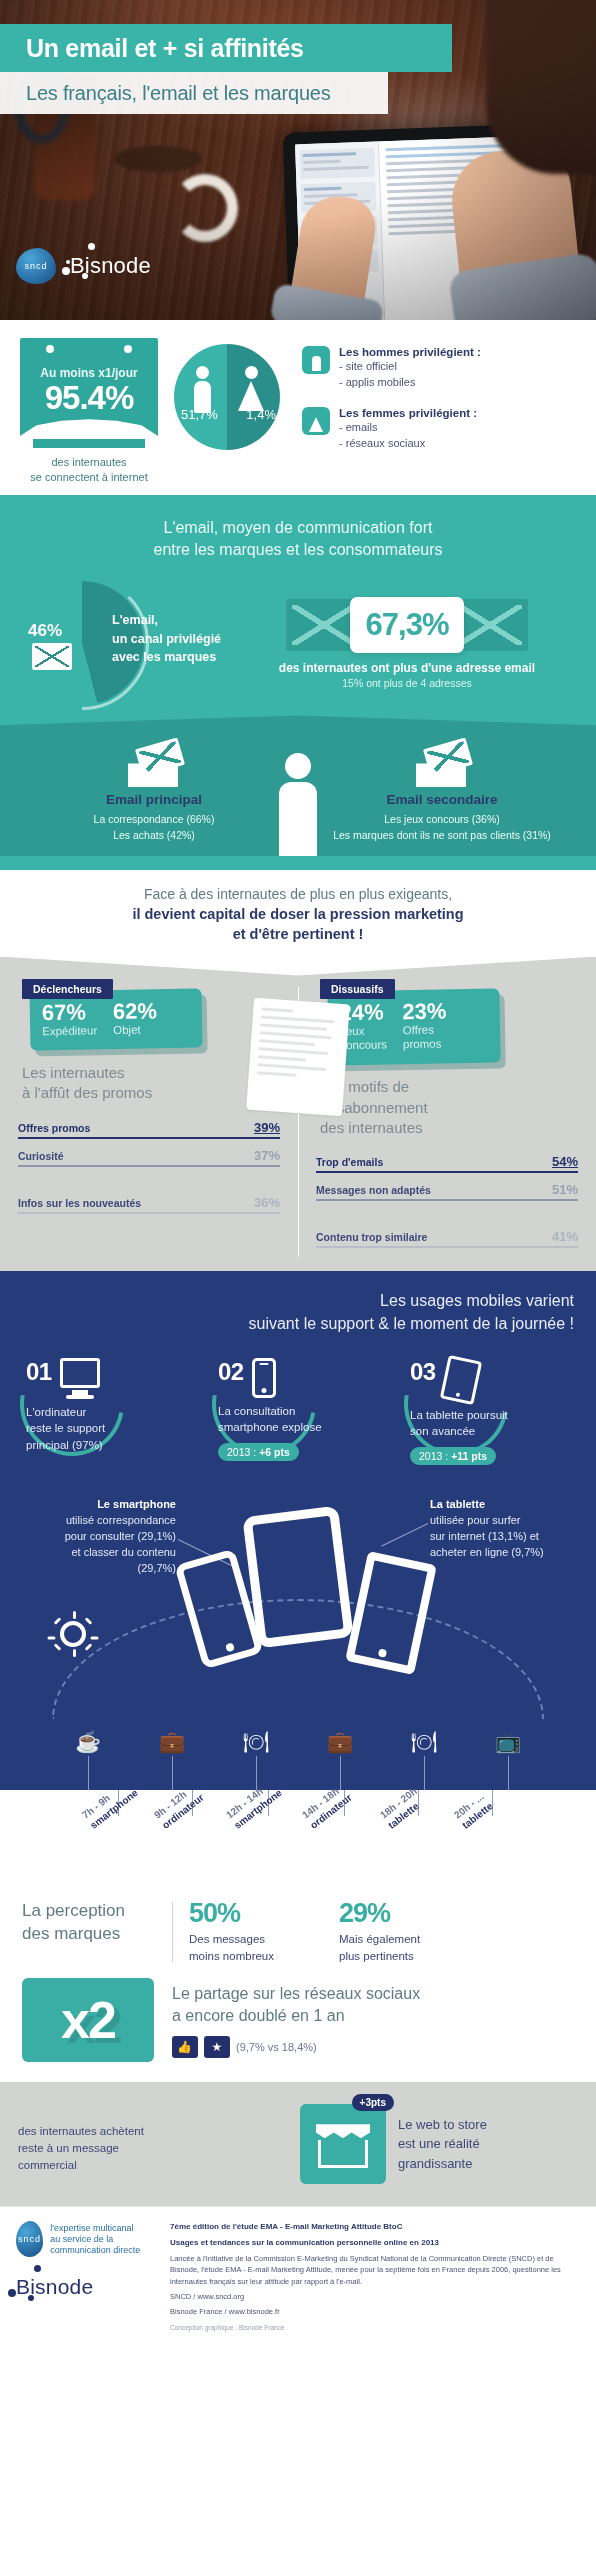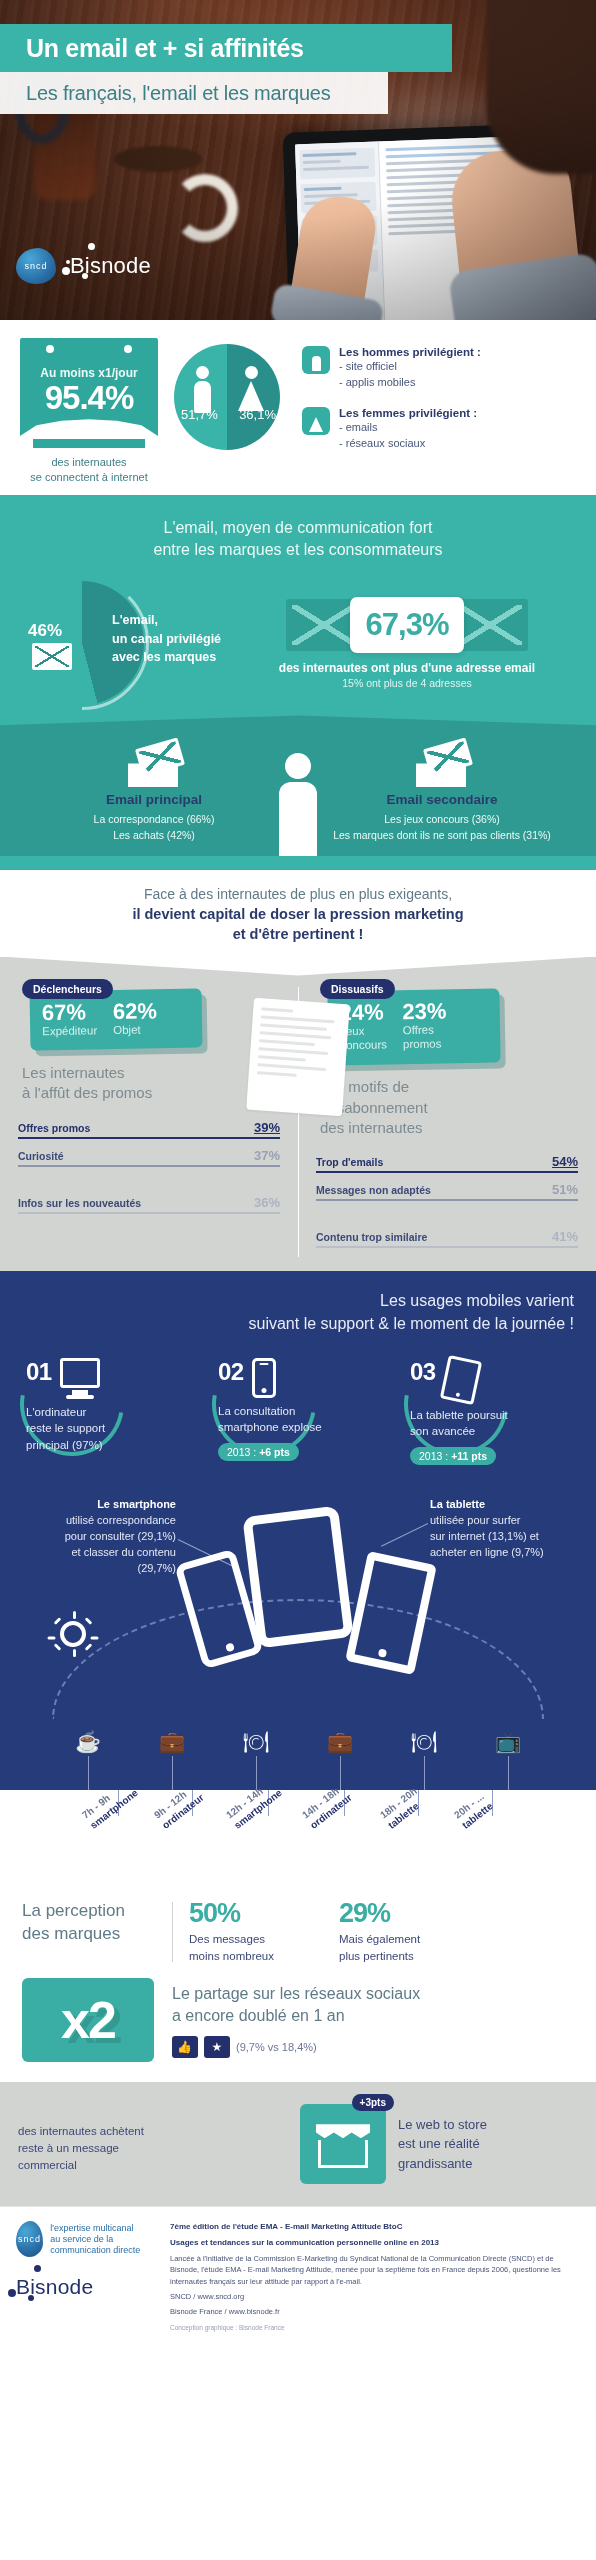--- a/index.html
+++ b/index.html
@@ -261,21 +261,21 @@
     background:#d2d4d2; padding:22px 0 14px; position:relative;
     clip-path: polygon(0 0, 50% 6%, 100% 0, 100% 100%, 0 100%);
   }
   .divider-v {
     position:absolute; left:50%; top:30px; bottom:14px; width:1px; background:#fff;
   }
   .gcols { display:flex; }
   .gcol { flex:1; padding:0 18px; position:relative; }
   .tagpill {
     display:inline-block; background:#24306b; color:#fff; font-size:10.5px; font-weight:bold;
-    padding:4px 11px; border-radius:10px; position:relative; z-index:3; margin-left:4px;
+    padding:4px 11px; border-radius:1px; position:relative; z-index:3; margin-left:4px;
   }
   .statbox {
     background:#3aada4; border-radius:6px; padding:10px 12px 12px; margin-top:-9px; margin-left:12px;
     position:relative; box-shadow:5px 6px 0 rgba(40,120,115,.35); width:172px;
   }
   .statbox.tilt { transform: rotate(-1deg); }
   .sb-row { display:flex; gap:16px; }
   .sb-num { font-size:22px; font-weight:bold; color:#fff; line-height:1.05; }
   .sb-lab { font-size:11.5px; color:#d8f2ee; line-height:1.25; }
   .gtitle { font-size:15px; color:#7d8b90; line-height:1.35; margin:14px 0 0 4px; }
@@ -530,21 +530,21 @@
           <div class="pie">
             <div class="fig pie-m">
               <div class="fig-head"></div>
                 <div class="fig-body-m"></div>
             </div>
             <div class="fig pie-f">
               <div class="fig-head"></div>
                 <div class="fig-body-f"></div>
             </div>
             <div class="pie-pct pp-l">51,7%</div>
-            <div class="pie-pct pp-r">36,1%</div>
+            <div class="pie-pct pp-r">1,4%</div>
           </div>
         </div>
       </div>
 
       <div class="prefs">
         <div class="pref-row">
           <div class="pref-icon pi-m"></div>
           <div>
             <div class="pref-title">Les hommes privilégient :</div>
             <div class="pref-item">- site officiel</div>

